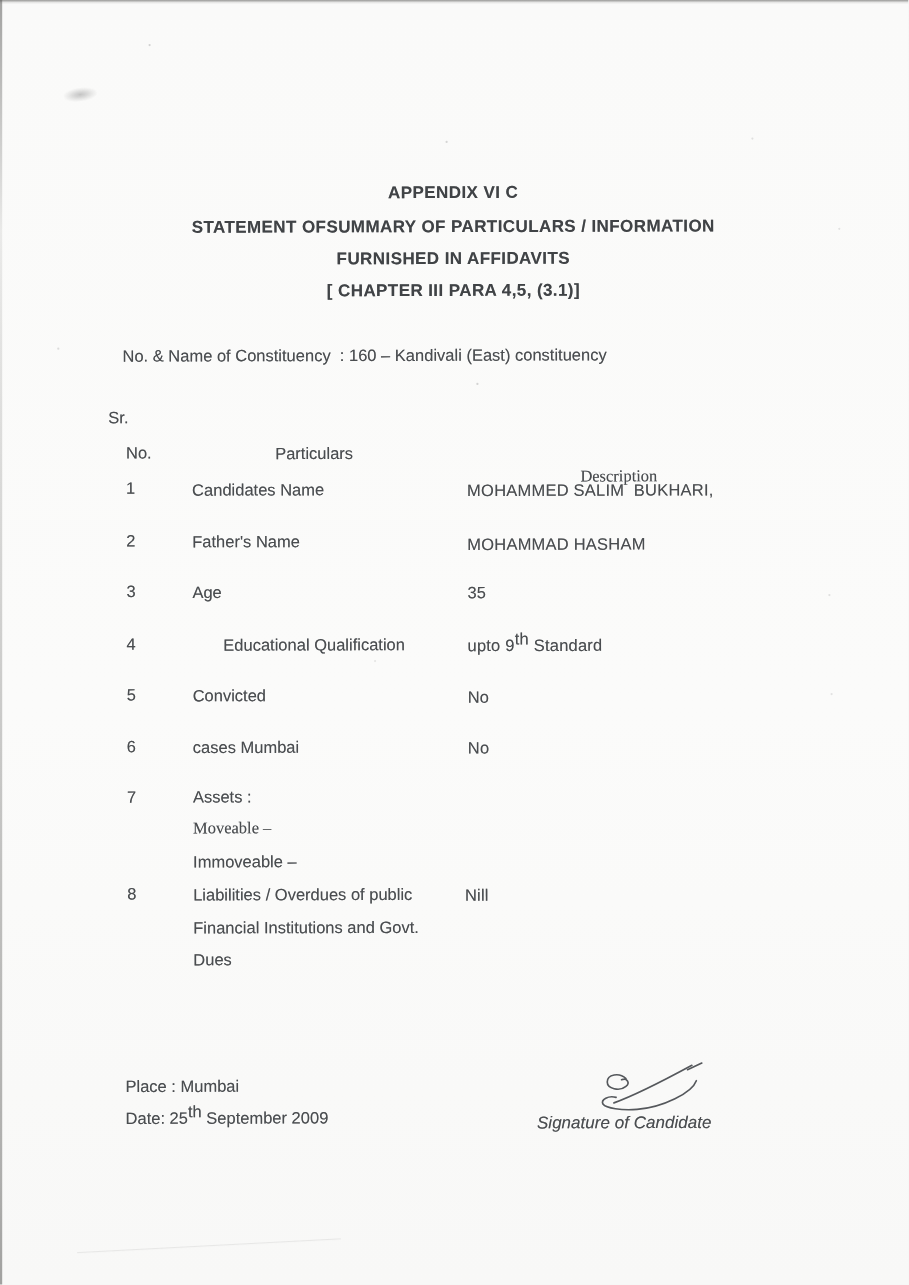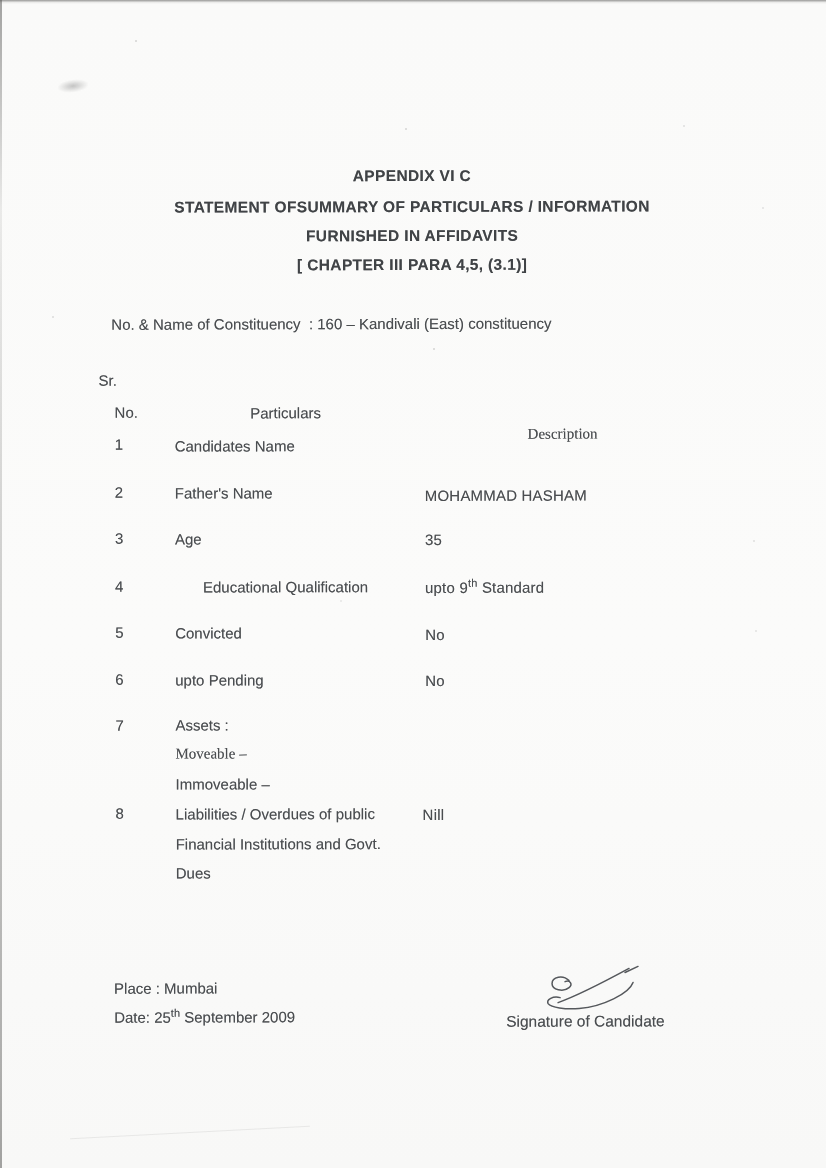--- a/index.html
+++ b/index.html
@@ -64,21 +64,21 @@
     font-weight: bold;
     font-size: 15.5px;
     letter-spacing: 0.35px;
     color: #404346;
     text-align: center;
   }
   .body-text { font-size: 15px; }
   .col-head { font-size: 15px; }
   .desc { font-size: 15px; letter-spacing: 0.2px; }
   sup.sc {
-    font-size: 11px;
+    font-size: 15px;
     vertical-align: super;
     line-height: 0;
     margin-top: 11px;
   }
   .sig-svg { position: absolute; left: 534px; top: 962px; }
 </style>
 </head>
 <body>
 
 <div class="page">
@@ -98,39 +98,40 @@
 
     <div class="abs body-text" style="left:112px; top:315px;">No. &amp; Name of Constituency  : 160 – Kandivali (East) constituency</div>
 
     <div class="abs col-head" style="left:99px; top:371px;">Sr.</div>
     <div class="abs col-head" style="left:115px; top:403px;">No.</div>
     <div class="abs col-head center" style="left:228px; top:404px; width:116px;">Particulars</div>
     <div class="abs col-head center" style="left:498px; top:426px; width:130px;font-family:Liberation Serif, serif;">Description</div>
 
     <div class="abs body-text" style="left:115px; top:435px;">1</div>
     <div class="abs body-text" style="left:175px; top:437px;">Candidates Name</div>
+    <div class="abs desc" style="left:425px; top:438px;">MOHAMMED SALIM  BUKHARI,</div>
 
     <div class="abs body-text" style="left:115px; top:483px;">2</div>
     <div class="abs body-text" style="left:175px; top:484px;">Father's Name</div>
     <div class="abs desc" style="left:425px; top:487px;text-align:center;">MOHAMMAD HASHAM</div>
 
     <div class="abs body-text" style="left:115px; top:529px;">3</div>
     <div class="abs body-text" style="left:175px; top:530px;">Age</div>
     <div class="abs desc" style="left:425px; top:531px;">35</div>
 
     <div class="abs body-text" style="left:115px; top:577px;">4</div>
     <div class="abs body-text" style="left:175px; top:578px;margin-left:28px;">Educational Qualification</div>
     <div class="abs desc" style="left:425px; top:579px;"><span>upto 9</span><sup class="sc">th</sup><span> Standard</span></div>
 
     <div class="abs body-text" style="left:115px; top:623px;">5</div>
     <div class="abs body-text" style="left:175px; top:624px;">Convicted</div>
     <div class="abs desc" style="left:425px; top:626px;">No</div>
 
     <div class="abs body-text" style="left:115px; top:670px;">6</div>
-    <div class="abs body-text" style="left:175px; top:671px;">upto Pending</div>
+    <div class="abs body-text" style="left:175px; top:671px;">cases Mumbai</div>
     <div class="abs desc" style="left:425px; top:672px;">No</div>
 
     <div class="abs body-text" style="left:115px; top:716px;">7</div>
     <div class="abs body-text" style="left:175px; top:716px;">Assets :</div>
     <div class="abs body-text" style="left:175px; top:745px;font-family:Liberation Serif, serif;">Moveable –</div>
     <div class="abs body-text" style="left:175px; top:775px;text-align:center;">Immoveable –</div>
 
     <div class="abs body-text" style="left:115px; top:804px;">8</div>
     <div class="abs body-text" style="left:175px; top:805px;">Liabilities / Overdues of public</div>
     <div class="abs desc" style="left:422px; top:806px;">Nill</div>
@@ -141,16 +142,16 @@
     <div class="abs body-text" style="left:113px; top:1008px;"><span>Date: 25</span><sup class="sc">th</sup><span> September 2009</span></div>
 
     <svg class="sig-svg" width="116" height="56" viewBox="0 0 116 56">
       <g fill="none" stroke="#55585c" stroke-width="1.5" stroke-linecap="round">
         <path d="M34,19 C28,13 17,15 17,22 C17,28 28,31 34,26 C38,23 35,18 30,20"></path>
         <path d="M23,41 C40,35 68,21 94,7"></path>
         <path d="M98,21 C94,32 68,45 44,47 C30,48 16,46 13,42 C11,38 18,34 25,36"></path>
         <path d="M90,11 L103,5"></path>
       </g>
     </svg>
-    <div class="abs body-text" style="left:505px; top:1013px; font-size:15.5px;">Signature of Candidate</div>
+    <div class="abs body-text" style="left:487px; top:1013px; font-size:15.5px;font-style:italic;">Signature of Candidate</div>
 
   </div>
 </div>
 
 </body></html>

